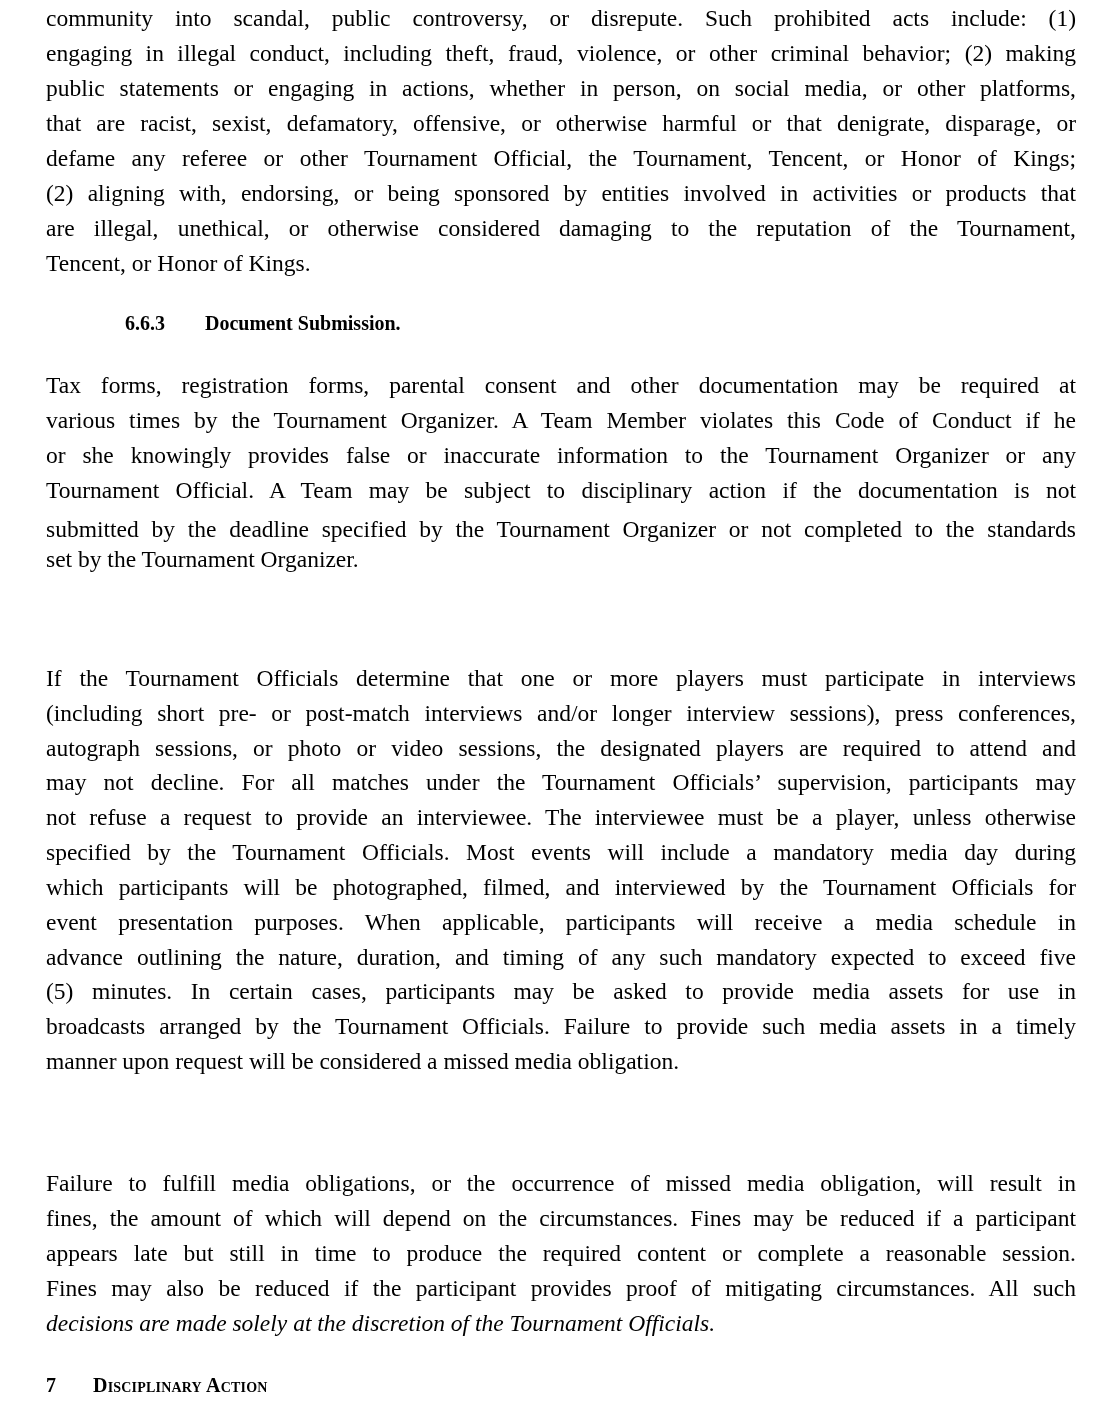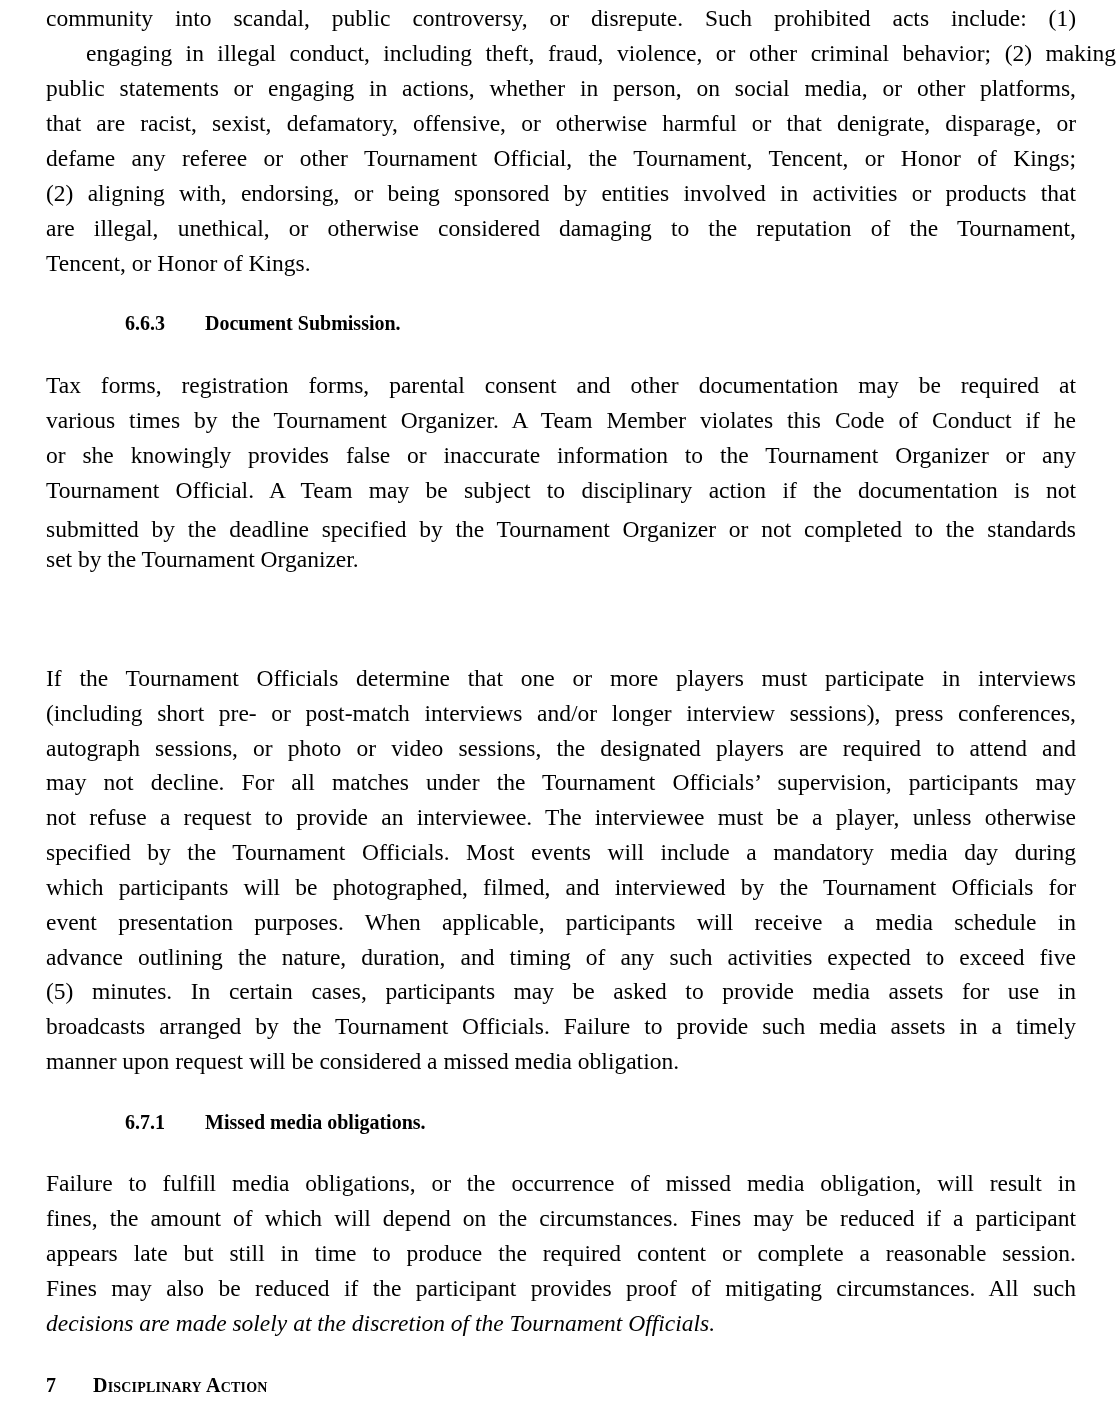--- a/index.html
+++ b/index.html
@@ -60,21 +60,21 @@
     .h1 .num { width: 47px; }
     .h1 .title { font-variant: small-caps; letter-spacing: 0.2px; }
   </style>
 </head>
 <body>
 
 <div class="page">
 
   <div class="para" style="top:1px;">
     <div class="line" style="top:0px;">community into scandal, public controversy, or disrepute. Such prohibited acts include: (1)</div>
-    <div class="line" style="top:35px;margin-left:40px;">engaging in illegal conduct, including theft, fraud, violence, or other criminal behavior; (2) making</div>
+    <div class="line" style="top:35px;">engaging in illegal conduct, including theft, fraud, violence, or other criminal behavior; (2) making</div>
     <div class="line" style="top:70px;">public statements or engaging in actions, whether in person, on social media, or other platforms,</div>
     <div class="line" style="top:105px;">that are racist, sexist, defamatory, offensive, or otherwise harmful or that denigrate, disparage, or</div>
     <div class="line" style="top:140px;">defame any referee or other Tournament Official, the Tournament, Tencent, or Honor of Kings;</div>
     <div class="line" style="top:175px;">(2) aligning with, endorsing, or being sponsored by entities involved in activities or products that</div>
     <div class="line" style="top:210px;">are illegal, unethical, or otherwise considered damaging to the reputation of the Tournament,</div>
     <div class="line last" style="top:245px;">Tencent, or Honor of Kings.</div>
   </div>
 
   <div class="heading h3" style="left:125px; top:308px;">
     <span class="num">6.6.3</span><span class="title">Document Submission.</span>
@@ -92,29 +92,26 @@
 
   <div class="para" style="top:661px;">
     <div class="line" style="top:0px;">If the Tournament Officials determine that one or more players must participate in interviews</div>
     <div class="line" style="top:35px;">(including short pre- or post-match interviews and/or longer interview sessions), press conferences,</div>
     <div class="line" style="top:70px;">autograph sessions, or photo or video sessions, the designated players are required to attend and</div>
     <div class="line" style="top:104px;">may not decline. For all matches under the Tournament Officials’ supervision, participants may</div>
     <div class="line" style="top:139px;">not refuse a request to provide an interviewee. The interviewee must be a player, unless otherwise</div>
     <div class="line" style="top:174px;">specified by the Tournament Officials. Most events will include a mandatory media day during</div>
     <div class="line" style="top:209px;">which participants will be photographed, filmed, and interviewed by the Tournament Officials for</div>
     <div class="line" style="top:244px;">event presentation purposes. When applicable, participants will receive a media schedule in</div>
-    <div class="line" style="top:279px;">advance outlining the nature, duration, and timing of any such activities expected to exceed five</div>
+    <div class="line" style="top:279px;">advance outlining the nature, duration, and timing of any such mandatory expected to exceed five</div>
     <div class="line" style="top:313px;">(5) minutes. In certain cases, participants may be asked to provide media assets for use in</div>
     <div class="line" style="top:348px;">broadcasts arranged by the Tournament Officials. Failure to provide such media assets in a timely</div>
     <div class="line last" style="top:383px;">manner upon request will be considered a missed media obligation.</div>
   </div>
 
-  <div class="heading h3" style="left:125px; top:1107px;">
-    <span class="num">6.7.1</span><span class="title">Missed media obligations.</span>
-  </div>
 
   <div class="para" style="top:1166px;">
     <div class="line" style="top:0px;">Failure to fulfill media obligations, or the occurrence of missed media obligation, will result in</div>
     <div class="line" style="top:35px;">fines, the amount of which will depend on the circumstances. Fines may be reduced if a participant</div>
     <div class="line" style="top:70px;">appears late but still in time to produce the required content or complete a reasonable session.</div>
     <div class="line" style="top:105px;">Fines may also be reduced if the participant provides proof of mitigating circumstances. All such</div>
     <div class="line last" style="top:140px;font-style:italic;">decisions are made solely at the discretion of the Tournament Officials.</div>
   </div>
 
   <div class="heading h1" style="left:46px; top:1370px;">

